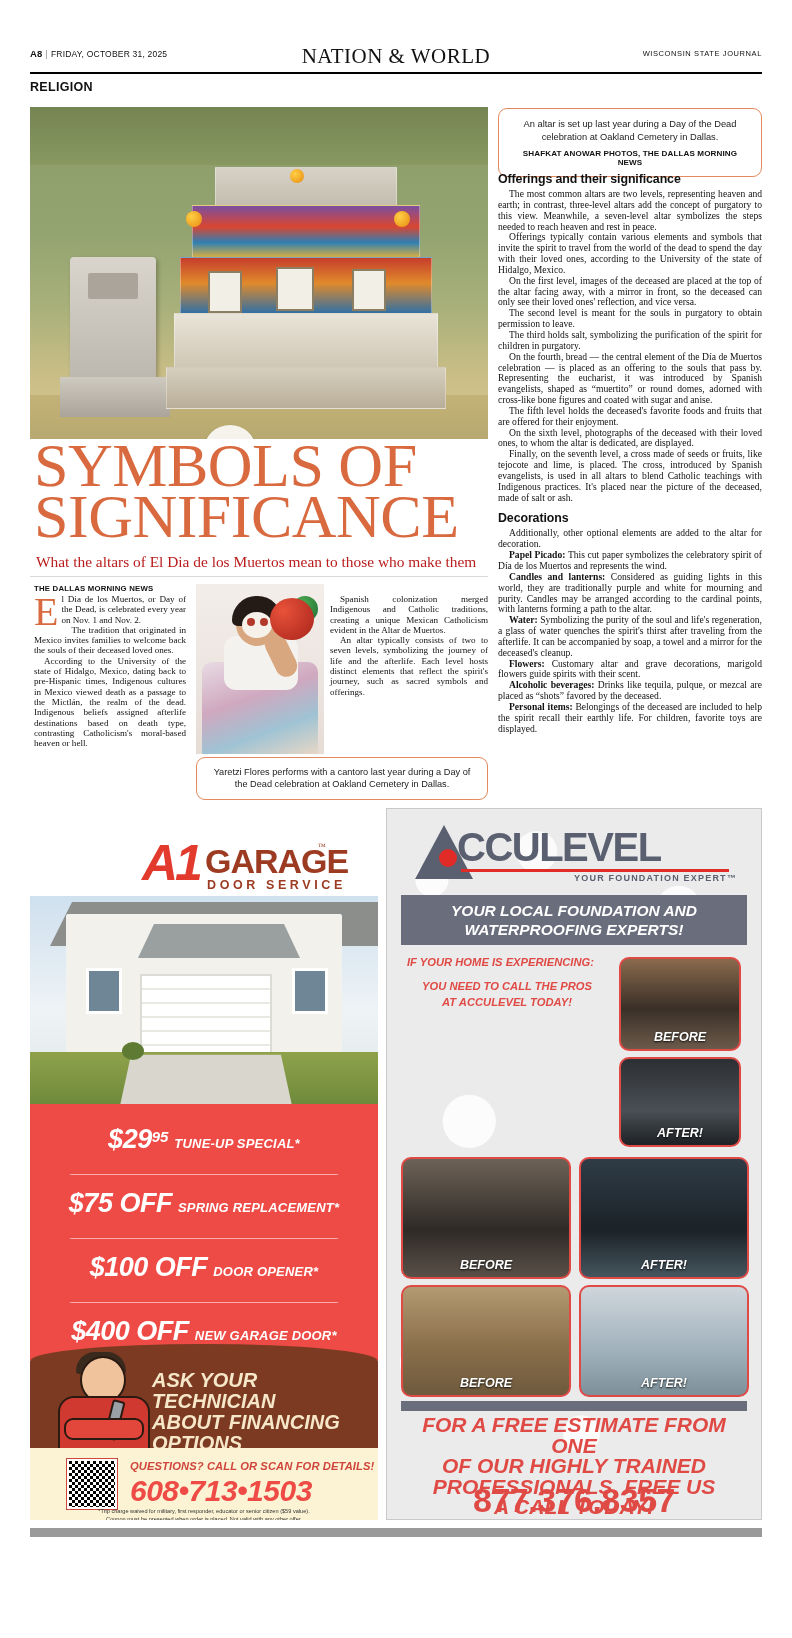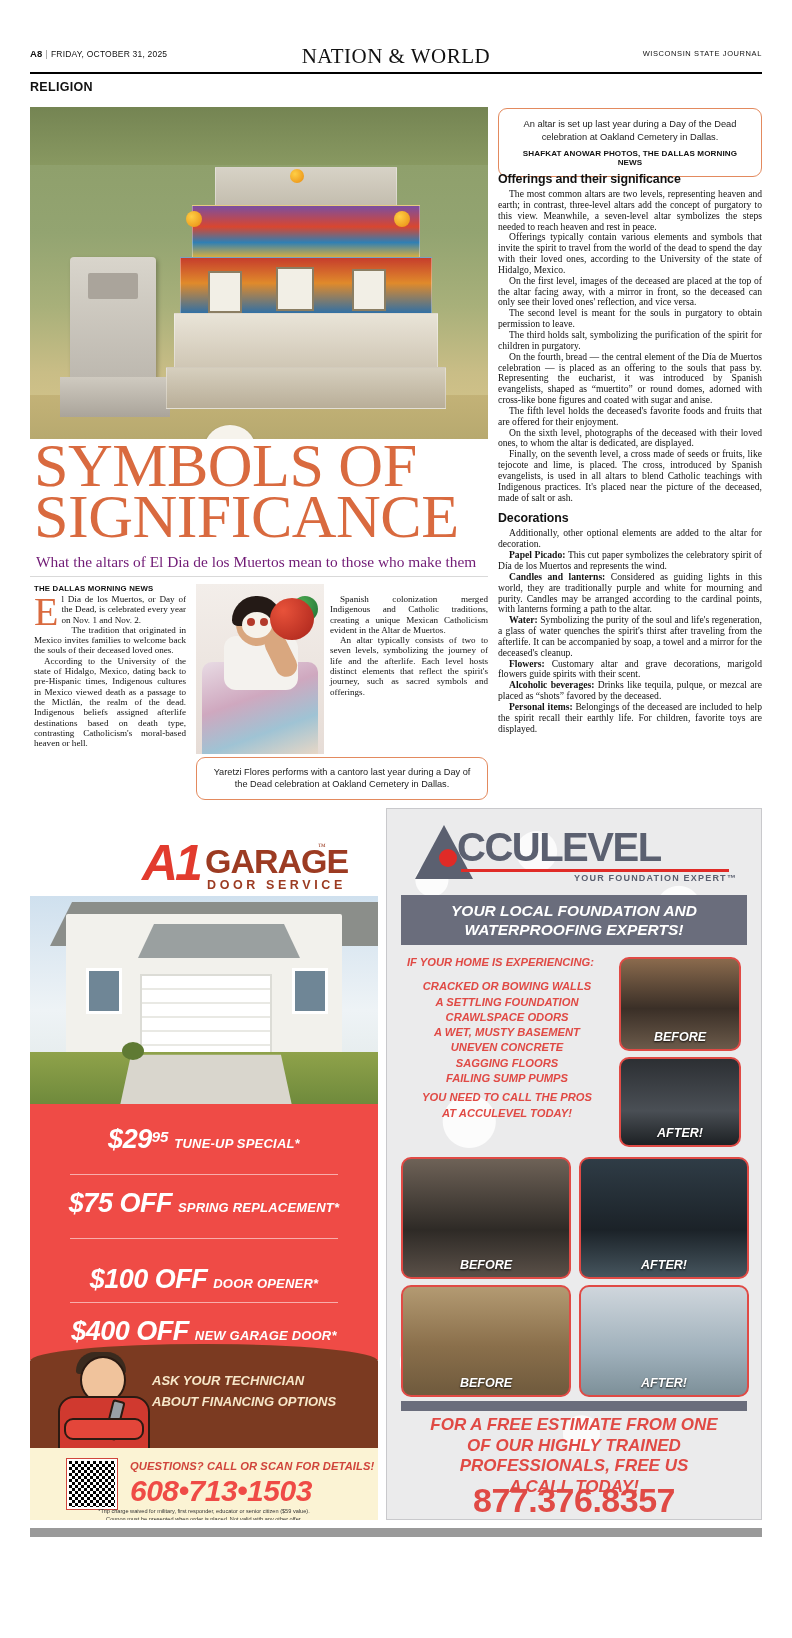--- a/index.html
+++ b/index.html
@@ -71,21 +71,21 @@
   .rcol p b{font-weight:bold;}
 
   
   .headline{
     position:absolute;left:34px;top:440px;width:470px;
     color:#d96a3f;font-family:"Liberation Serif",serif;
     font-size:62px;line-height:51px;letter-spacing:-.5px;
   }
   .subhead{
     position:absolute;left:36px;top:553px;width:460px;
-    font-family:"Liberation Serif",serif;font-size:15.4px;color:#701a75;
+    font-family:"Liberation Serif",serif;font-size:15.4px;color:#b91c1c;
   }
   .hl-rule{position:absolute;left:30px;top:576px;width:458px;height:1px;background:#d9d9d9;}
 
   
   .byline{position:absolute;left:34px;top:584px;font-family:"Liberation Sans",sans-serif;font-weight:bold;font-size:7.8px;letter-spacing:.2px;}
   .artcol{position:absolute;font-size:9.1px;line-height:10.3px;text-align:justify;font-family:"Liberation Serif",serif;-webkit-hyphens:auto;hyphens:auto;}
   .artcol p{margin:0;text-indent:10px;}
   .artcol p.noind{text-indent:0;}
   .c1{left:34px;top:594px;width:152px;}
   .c3{left:330px;top:594px;width:158px;}
@@ -135,26 +135,26 @@
   .g-photo .win2{position:absolute;left:262px;top:72px;width:30px;height:40px;background:#6f8696;border:3px solid #fff;}
   .g-photo .lawn{position:absolute;left:0;bottom:0;width:100%;height:52px;background:linear-gradient(#8fa24a,#6f8a3c);}
   .g-photo .drive{position:absolute;left:96px;bottom:0;width:160px;height:52px;background:#d9d6cd;transform:perspective(120px) rotateX(18deg);}
   .g-photo .shrub{position:absolute;left:92px;bottom:44px;width:22px;height:18px;border-radius:50%;background:#5f7a33;}
 
   .g-offers{position:absolute;left:0;top:296px;width:368px;height:256px;background:#ef4b46;}
   .offer{position:absolute;left:0;width:348px;text-align:center;color:#fff;font-family:"Liberation Sans",sans-serif;font-style:italic;font-weight:bold;}
   .offer .big{font-size:27px;letter-spacing:-.5px;}
   .offer .sup{font-size:15px;vertical-align:super;}
   .offer .small{font-size:13px;letter-spacing:.2px;margin-left:6px;}
-  .o1{top:20px;}.o2{top:84px;}.o3{top:160px;}.o4{top:212px;}
+  .o1{top:20px;}.o2{top:84px;}.o3{top:148px;}.o4{top:212px;}
   .odiv{position:absolute;left:40px;width:268px;height:1px;background:rgba(255,255,255,.55);}
   .od1{top:70px;}.od2{top:134px;}.od3{top:198px;}
 
   .g-brown{position:absolute;left:0;top:536px;width:348px;height:104px;background:#7b3a21;border-radius:100% 100% 0 0 / 34px 34px 0 0;}
-  .g-brown .txt{position:absolute;left:122px;top:26px;width:215px;color:#f7e7c9;font-family:"Liberation Sans",sans-serif;font-style:italic;font-weight:bold;font-size:13px;line-height:21px;}
+  .g-brown .txt{position:absolute;left:122px;top:26px;width:215px;color:#f7e7c9;font-family:"Liberation Sans",sans-serif;font-style:italic;font-weight:bold;font-size:20px;line-height:21px;}
   .g-tech{position:absolute;left:22px;top:548px;width:104px;height:94px;}
   .g-tech .head{position:absolute;left:28px;top:0px;width:42px;height:44px;border-radius:50%;background:#f0c39c;border:2px solid #2b1a12;}
   .g-tech .hair{position:absolute;left:24px;top:-4px;width:50px;height:22px;border-radius:24px 24px 4px 4px;background:#3a2a1e;}
   .g-tech .shirt{position:absolute;left:6px;top:40px;width:88px;height:56px;background:#d0392f;border:2px solid #2b1a12;border-radius:16px 16px 4px 4px;}
   .g-tech .arms{position:absolute;left:12px;top:62px;width:76px;height:18px;background:#e3463a;border:2px solid #2b1a12;border-radius:9px;}
   .g-tech .wrench{position:absolute;left:56px;top:44px;width:9px;height:36px;background:#9aa0a6;border:2px solid #2b1a12;border-radius:3px;transform:rotate(14deg);}
 
   .g-qr{position:absolute;left:0;top:640px;width:348px;height:72px;background:#fbf3d4;}
   .qrbox{position:absolute;left:36px;top:10px;width:52px;height:52px;background:#fff;border:1.5px solid #d0453c;padding:2px;box-sizing:border-box;}
   .qrbox .qr{width:100%;height:100%;background:
@@ -202,21 +202,21 @@
 
   .accu-mid{position:absolute;left:14px;top:348px;width:346px;height:248px;}
   .cell{position:absolute;border:2.5px solid #e04a45;border-radius:10px;overflow:hidden;}
   .cell .lbl{position:absolute;left:0;right:0;bottom:5px;text-align:center;color:#fff;font-family:"Liberation Sans",sans-serif;font-style:italic;font-weight:bold;font-size:12.5px;text-shadow:0 1px 2px rgba(0,0,0,.9);}
   .m1{left:0;top:0;width:166px;height:118px;background:linear-gradient(#6e6257,#2e2a26 60%,#5a5048);}
   .m2{left:178px;top:0;width:166px;height:118px;background:linear-gradient(#2f3c46,#1b2228 60%,#46555e);}
   .m3{left:0;top:128px;width:166px;height:108px;background:linear-gradient(#b39a72,#8a6f4b 55%,#6f5a3d);}
   .m4{left:178px;top:128px;width:166px;height:108px;background:linear-gradient(#cfd6dc,#9fb0bb 60%,#7d9099);}
 
   .accu-band2{position:absolute;left:14px;top:592px;width:346px;height:10px;background:#6a6d7c;}
-  .accu-cta{position:absolute;left:14px;top:606px;width:346px;text-align:center;color:#e04a45;font-family:"Liberation Sans",sans-serif;font-style:italic;font-weight:bold;font-size:17px;line-height:20.5px;}
+  .accu-cta{position:absolute;left:14px;top:606px;width:346px;text-align:center;color:#e04a45;font-family:"Liberation Sans",sans-serif;font-style:italic;font-weight:bold;font-size:21px;line-height:20.5px;}
   .accu-phone{position:absolute;left:14px;top:672px;width:346px;text-align:center;color:#e04a45;font-family:"Liberation Sans",sans-serif;font-weight:bold;font-size:34px;letter-spacing:-.5px;}
 
   
   .botbar{position:absolute;left:30px;top:1528px;width:732px;height:9px;background:#9a9a9a;}
 </style>
 </head>
 <body>
 
 <div class="page">
 
@@ -394,29 +394,20 @@
 
     <div class="accu-band">
       <div class="t">
         <div>YOUR LOCAL FOUNDATION AND</div>
         <div>WATERPROOFING EXPERTS!</div>
       </div>
     </div>
 
     <div class="accu-sym">
       <span class="lead">IF YOUR HOME IS EXPERIENCING:</span>
-      <span class="list" id="symlist">
-          <div>CRACKED OR BOWING WALLS</div>
-          <div>A SETTLING FOUNDATION</div>
-          <div>CRAWLSPACE ODORS</div>
-          <div>A WET, MUSTY BASEMENT</div>
-          <div>UNEVEN CONCRETE</div>
-          <div>SAGGING FLOORS</div>
-          <div>FAILING SUMP PUMPS</div>
-        </span>
       <span class="cta">
         <span>YOU NEED TO CALL THE PROS</span><br>
         <span>AT ACCULEVEL TODAY!</span>
       </span>
     </div>
 
     <div class="ph r phA">
       <div class="lbl">BEFORE</div>
     </div>
     <div class="ph r phB">

